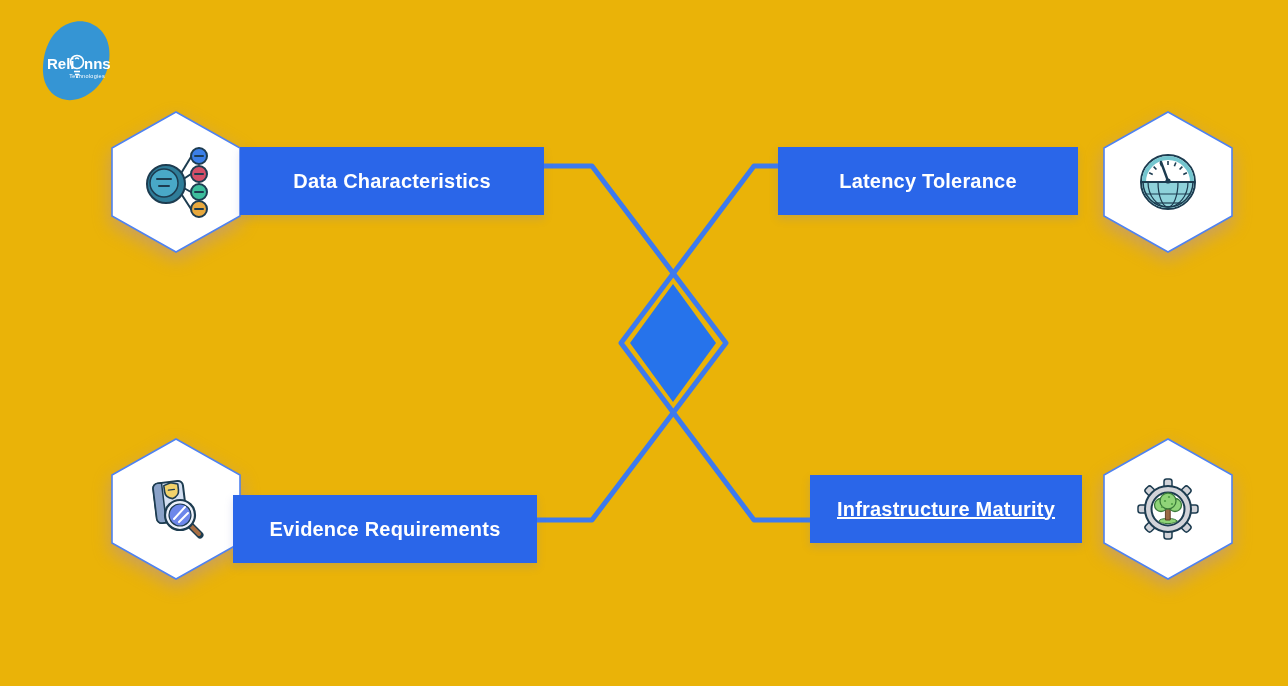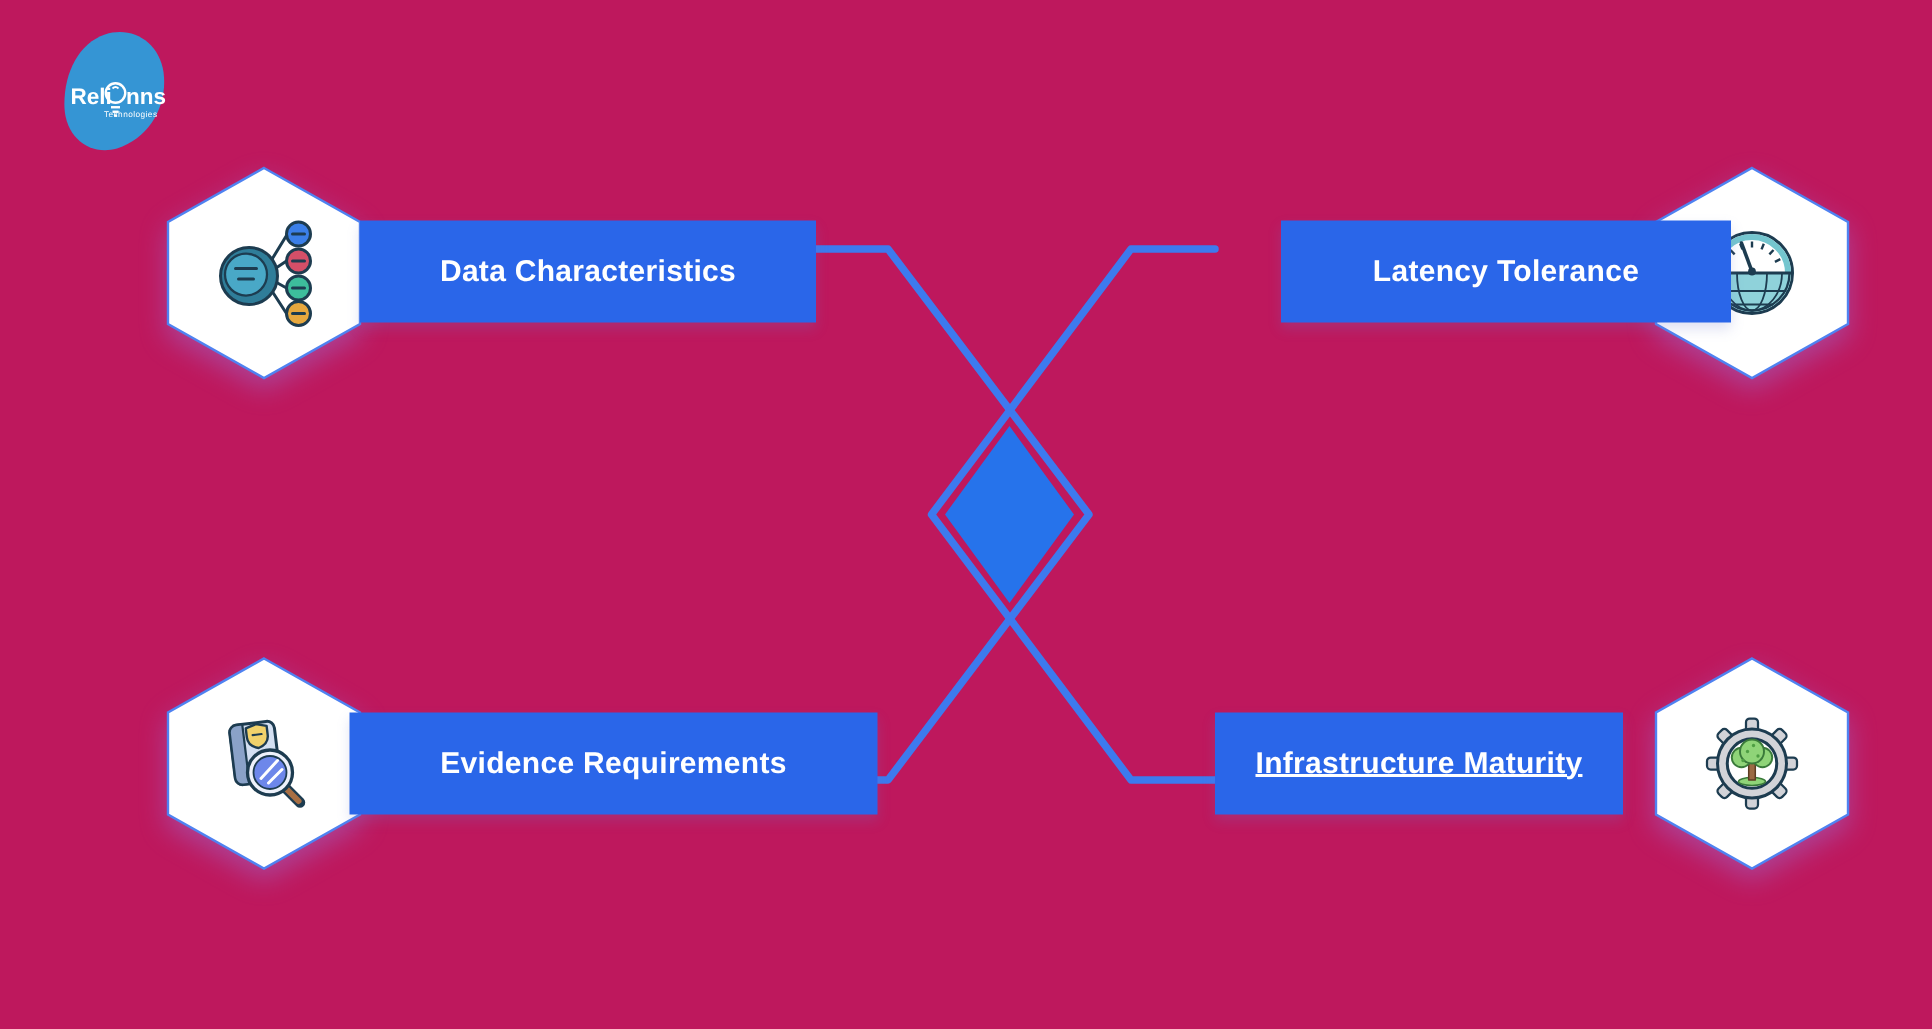--- a/index.html
+++ b/index.html
@@ -1,17 +1,17 @@
 <!DOCTYPE html>
 <html style="--banner: #2A66E9; --connector: #3D7AEE; --diamond: #2673EB; --hex-border: #4F82F1; --logo-blob: #3595D4;"><head>
 <meta charset="utf-8">
 <style>
   html,body { margin:0; padding:0; background:#ffffff; }
   .canvas {
-    position:relative; width:1288px; height:686px; background:#be185d;
+    position:relative; width:1288px; height:686px; background:#eab308;
     font-family:"Liberation Sans", sans-serif; overflow:hidden;
   }
   .logo { position:absolute; left:36px; top:18px; width:80px; height:88px; }
   .logo-blob { fill: var(--logo-blob,#3595D4); }
 
   .hex { position:absolute; width:136px; height:146px; overflow:visible; }
   .hex-poly {
     fill:#ffffff; stroke: var(--hex-border,#4F82F1); stroke-width:1.6;
   }
   .hex-shadow { filter: drop-shadow(0 7px 9px rgba(148,131,238,0.40)); }
@@ -19,22 +19,22 @@
   .hex.tr { left:1100px; top:109px; }
   .hex.bl { left:108px; top:436px; }
   .hex.br { left:1100px; top:436px; }
 
   .banner {
     position:absolute; height:68px; display:flex; align-items:center; justify-content:center;
     background: var(--banner,#2A66E9); color:#ffffff; font-weight:700; font-size:20px;
     letter-spacing:0.2px; z-index:3; box-shadow:0 4px 8px rgba(110,120,200,0.22);
   }
   .banner.tl { left:240px; top:147px; width:304px; }
-  .banner.tr { left:854px; top:147px; width:300px; }
-  .banner.bl { left:233px; top:475px; width:352px; }
+  .banner.tr { left:778px; top:147px; width:300px; }
+  .banner.bl { left:233px; top:495px; width:304px; }
   .banner.br { left:810px; top:475px; width:272px;text-decoration:underline; }
 
   .connectors { position:absolute; left:0; top:0; z-index:1; }
   .connector-path {
     fill:none; stroke: var(--connector,#3D7AEE); stroke-width:5;
     stroke-linejoin:round; stroke-linecap:round;
   }
   .diamond-fill { fill: var(--diamond,#2673EB); }
 
   .dark { stroke:#1d3c50; }

